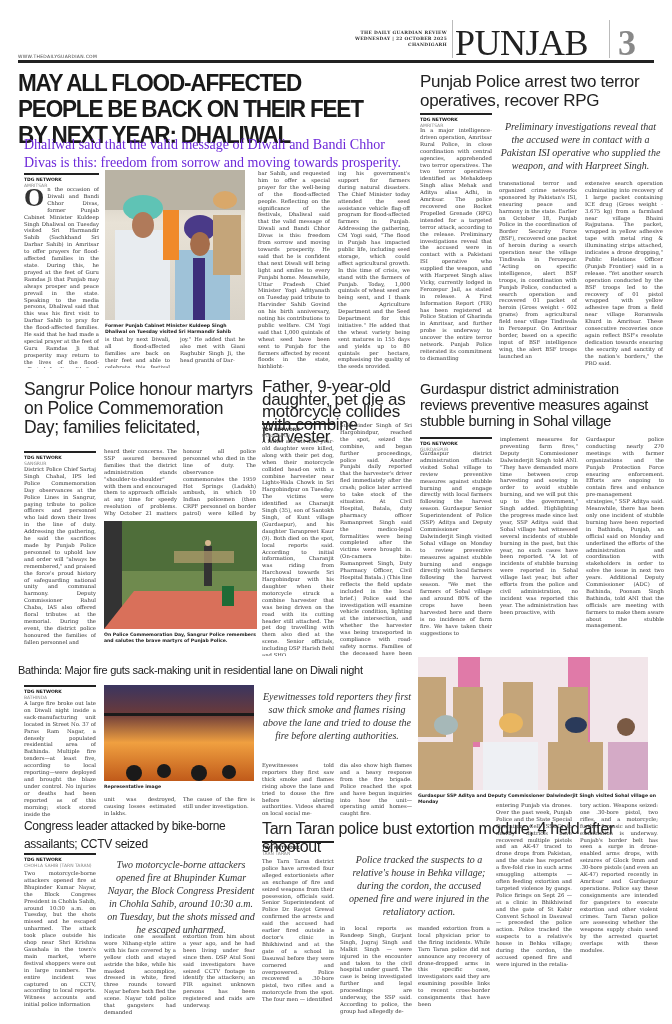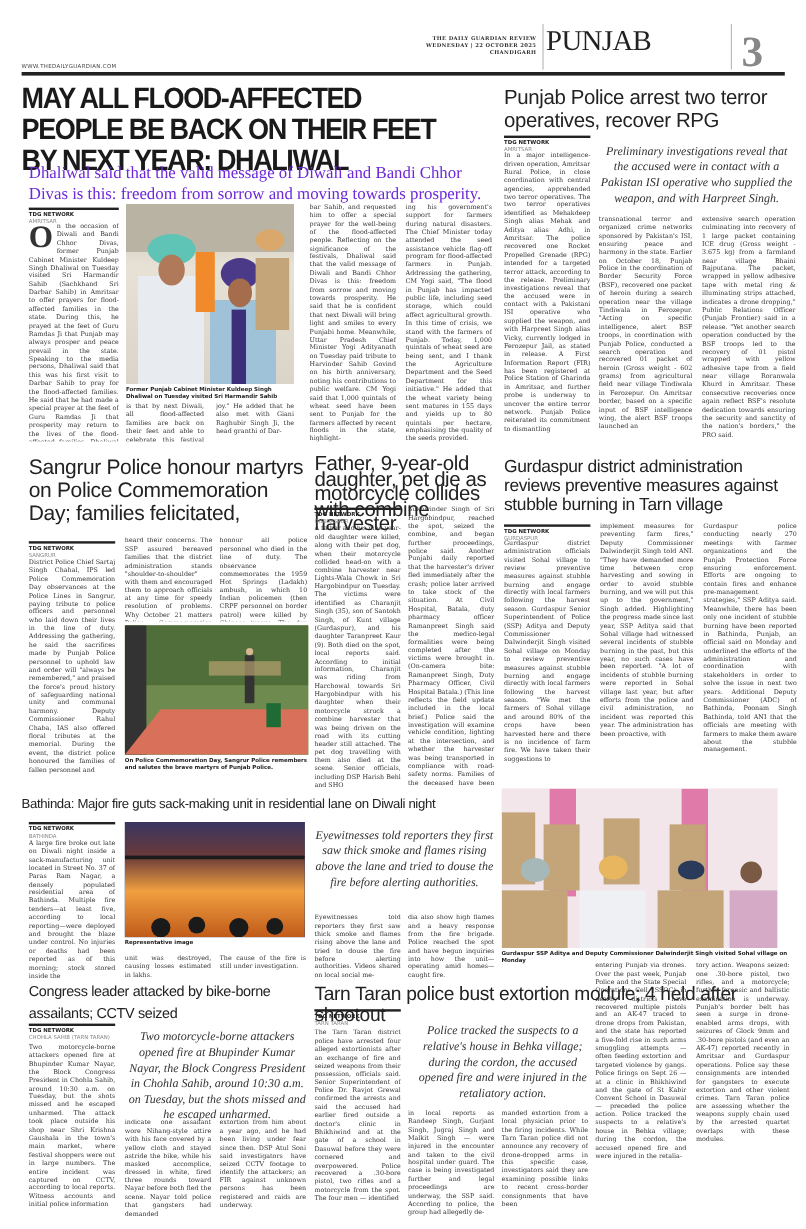--- a/index.html
+++ b/index.html
@@ -1,21 +1,21 @@
 <!DOCTYPE html>
 <html><head>
 <meta charset="utf-8">
 <style>
 *{box-sizing:border-box;margin:0;padding:0}
 body{width:672px;height:1024px;background:#fff;color:#222;font-family:"DejaVu Serif",serif;overflow:hidden;position:relative}
 .abs{position:absolute}
 .site{left:18px;top:54px;font-family:"DejaVu Sans",sans-serif;font-size:4.5px;letter-spacing:.3px;color:#444}
 .masthead-info{right:225px;top:30px;text-align:right;font-size:4.4px;line-height:6px;letter-spacing:.3px;font-weight:bold;color:#333}
 .vline{background:#bbb;width:1px}
-.section{left:455px;top:22px;font-size:24px;font-family:"Liberation Serif",serif;color:#222;letter-spacing:-.5px}
+.section{left:455px;top:22px;font-size:36px;font-family:"Liberation Serif",serif;color:#222;letter-spacing:-.5px}
 .pagenum{left:618px;top:22px;font-size:36px;font-family:"Liberation Serif",serif;color:#888;font-weight:bold}
 .rule{left:18px;top:60px;width:636px;height:3px;background:#222}
 .lead-h{left:18px;top:70px;width:395px;font-family:"Liberation Sans",sans-serif;font-weight:bold;font-size:24.5px;line-height:26px;letter-spacing:-1.3px;color:#1a1a1a;transform:scaleX(.92);transform-origin:left top}
 .lead-sub{left:24px;top:136px;width:395px;font-family:Liberation Serif, serif;font-size:14px;line-height:18px;color:#6d28d9}
 .h2{font-family:Liberation Sans, sans-serif;color:#222;letter-spacing:-.3px}
 .byline{font-family:"DejaVu Sans",sans-serif;font-size:4.5px;font-weight:bold;border-top:2px solid #222;padding-top:2px;color:#222}
 .byline .loc{display:block;font-weight:normal;color:#888;margin-top:1px}
 .txt{font-size:5.3px;line-height:6.9px;color:#333;text-align:justify;hyphens:auto}
 .cap{font-family:"DejaVu Sans",sans-serif;font-size:4.6px;font-weight:bold;line-height:5.5px;color:#222}
 .pull{font-family:"Liberation Serif",serif;font-style:italic;font-size:10px;line-height:13px;color:#333;text-align:center}
@@ -85,21 +85,21 @@
     <rect x="118" y="65" width="12" height="20" fill="#1f6b36"></rect>
   </svg>
 </div>
 <div class="abs cap" style="left:104px;top:632px;width:153px">On Police Commemoration Day, Sangrur Police remembers and salutes the brave martyrs of Punjab Police.</div>
 
 <div class="abs h2" style="left:262px;top:381px;width:150px;font-size:17px;line-height:12.5px">Father, 9-year-old daughter, pet die as motorcycle collides with combine harvester</div>
 <div class="abs byline" style="left:262px;top:423px;width:72px"><span>TDG NETWORK</span><span class="loc">GURDASPUR</span></div>
 <div class="abs txt" style="left:262px;top:438px;width:72px;height:218px;overflow:hidden">A father and his nine-year-old daughter were killed, along with their pet dog, when their motorcycle collided head-on with a combine harvester near Lights-Wala Chowk in Sri Hargobindpur on Tuesday. The victims were identified as Charanjit Singh (35), son of Santokh Singh, of Kunt village (Gurdaspur), and his daughter Taranpreet Kaur (9). Both died on the spot, local reports said. According to initial information, Charanjit was riding from Harchowal towards Sri Hargobindpur with his daughter when their motorcycle struck a combine harvester that was being driven on the road with its cutting header still attached. The pet dog travelling with them also died at the scene. Senior officials, including DSP Harish Behl and SHO</div>
 <div class="abs txt" style="left:340px;top:422px;width:72px;height:234px;overflow:hidden">Sukhwinder Singh of Sri Hargobindpur, reached the spot, seized the combine, and began further proceedings, police said. Another Punjabi daily reported that the harvester's driver fled immediately after the crash; police later arrived to take stock of the situation. At Civil Hospital, Batala, duty pharmacy officer Ramanpreet Singh said the medico-legal formalities were being completed after the victims were brought in. (On-camera bite: Ramanpreet Singh, Duty Pharmacy Officer, Civil Hospital Batala.) (This line reflects the field update included in the local brief.) Police said the investigation will examine vehicle condition, lighting at the intersection, and whether the harvester was being transported in compliance with road-safety norms. Families of the deceased have been informed.</div>
 
-<div class="abs h2" style="left:420px;top:381px;width:245px;font-size:14.5px;line-height:16px">Gurdaspur district administration reviews preventive measures against stubble burning in Tarn village</div>
+<div class="abs h2" style="left:420px;top:381px;width:245px;font-size:14.5px;line-height:16px">Gurdaspur district administration reviews preventive measures against stubble burning in Sohal village</div>
 <div class="abs byline" style="left:420px;top:437px;width:72px"><span>TDG NETWORK</span><span class="loc">GURDASPUR</span></div>
 <div class="abs txt" style="left:420px;top:450px;width:72px;height:206px;overflow:hidden">Gurdaspur district administration officials visited Sohal village to review preventive measures against stubble burning and engage directly with local farmers following the harvest season. Gurdaspur Senior Superintendent of Police (SSP) Aditya and Deputy Commissioner Dalwinderjit Singh visited Sohal village on Monday to review preventive measures against stubble burning and engage directly with local farmers following the harvest season. "We met the farmers of Sohal village and around 80% of the crops have been harvested here and there is no incidence of farm fire. We have taken their suggestions to</div>
 <div class="abs txt" style="left:500px;top:436px;width:78px;height:220px;overflow:hidden">implement measures for preventing farm fires," Deputy Commissioner Dalwinderjit Singh told ANI. "They have demanded more time between crop harvesting and sowing in order to avoid stubble burning, and we will put this up to the government," Singh added. Highlighting the progress made since last year, SSP Aditya said that Sohal village had witnessed several incidents of stubble burning in the past, but this year, no such cases have been reported. "A lot of incidents of stubble burning were reported in Sohal village last year, but after efforts from the police and civil administration, no incident was reported this year. The administration has been proactive, with</div>
 <div class="abs txt" style="left:586px;top:436px;width:78px;height:220px;overflow:hidden">Gurdaspur police conducting nearly 270 meetings with farmer organizations and the Punjab Protection Force ensuring enforcement. Efforts are ongoing to contain fires and enhance pre-management strategies," SSP Aditya said. Meanwhile, there has been only one incident of stubble burning have been reported in Bathinda, Punjab, an official said on Monday and underlined the efforts of the administration and coordination with stakeholders in order to solve the issue in next two years. Additional Deputy Commissioner (ADC) of Bathinda, Poonam Singh Bathinda, told ANI that the officials are meeting with farmers to make them aware about the stubble management.</div>
 <div class="abs photo" style="left:418px;top:657px;width:230px;height:133px;background:#f2e6ea">
   <svg width="230" height="133">
     <rect x="40" y="0" width="22" height="90" fill="#e07aa8"></rect>
     <rect x="150" y="0" width="22" height="90" fill="#e07aa8"></rect>
     <rect x="0" y="20" width="28" height="60" fill="#c4a57a"></rect>
     <rect x="35" y="30" width="30" height="55" fill="#c4a57a"></rect>

